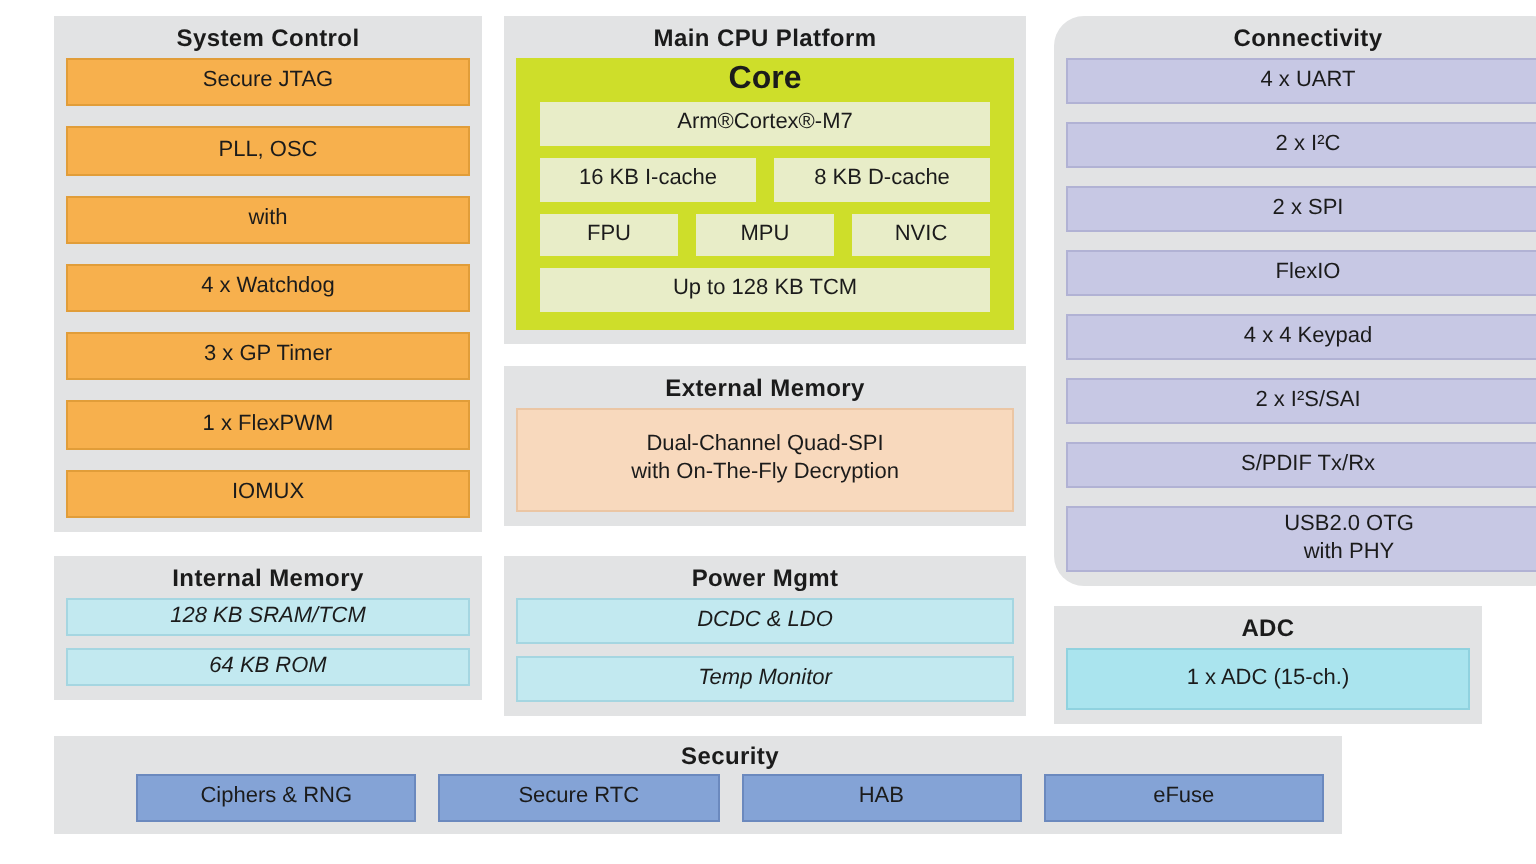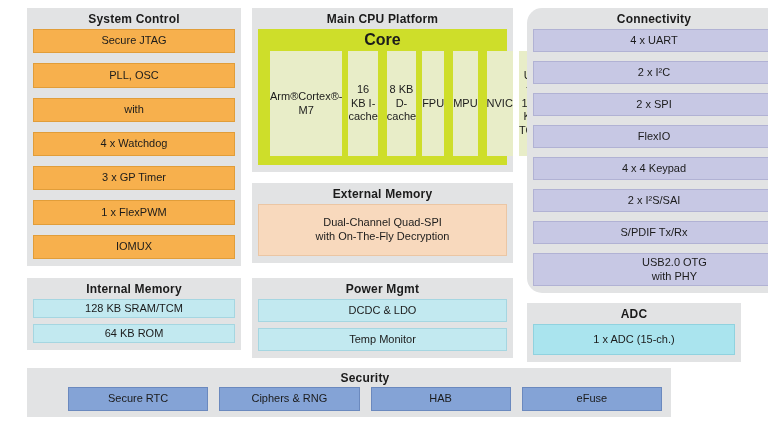--- a/index.html
+++ b/index.html
@@ -33,34 +33,34 @@
   .pale{background:var(--pale_green,#e8edc8);border:none;}
 
   
   #panel-system-control{left:27px;top:8px;width:214px;height:258px;}
   #panel-system-control .blocks{gap:10px;}
   #panel-system-control .block{flex:1;}
 
   
   #panel-internal-memory{left:27px;top:278px;width:214px;height:72px;}
   #panel-power-mgmt{left:252px;top:278px;width:261px;height:80px;}
-  #panel-internal-memory .blocks,#panel-power-mgmt .blocks{gap:6px;}
+  #panel-internal-memory .blocks,#panel-power-mgmt .blocks{gap:6px;font-style:italic;}
   #panel-internal-memory .block,#panel-power-mgmt .block{flex:1;}
 
   
   #panel-main-cpu{left:252px;top:8px;width:261px;height:164px;}
   .core-box{
     flex:1;margin:0 6px 7px;background:var(--lime,#cede2a);
     display:flex;flex-direction:column;box-sizing:border-box;
   }
   .core-title{
     flex:0 0 22px;display:flex;align-items:center;justify-content:center;
     font-weight:bold;font-size:16px;
   }
-  .core-rows{flex:1;display:flex;flex-direction:row;gap:6px;padding:0 12px 9px;box-sizing:border-box;}
+  .core-rows{flex:1;display:flex;flex-direction:column;gap:6px;padding:0 12px 9px;box-sizing:border-box;}
   .core-row{flex:1;display:flex;gap:9px;}
   .core-row .block{flex:1;}
 
   
   #panel-external-memory{left:252px;top:183px;width:261px;height:80px;}
   #panel-external-memory .block{flex:1;margin:0 6px 7px;}
 
   
   #panel-connectivity{left:527px;top:8px;width:254px;height:285px;border-radius:15px;}
   #panel-connectivity .blocks{gap:9px;}
@@ -155,18 +155,18 @@
 </div>
 
 <div class="panel" id="panel-adc">
   <div class="panel-title">ADC</div>
   <div class="block cyan-bright">1 x ADC (15-ch.)</div>
 </div>
 
 <div class="panel" id="panel-security">
   <div class="panel-title">Security</div>
   <div class="blocks">
+    <div class="block blue">Ciphers &amp; RNG</div>
     <div class="block blue">Secure RTC</div>
-    <div class="block blue">Ciphers &amp; RNG</div>
     <div class="block blue">HAB</div>
     <div class="block blue">eFuse</div>
   </div>
 </div>
 
 </body></html>

